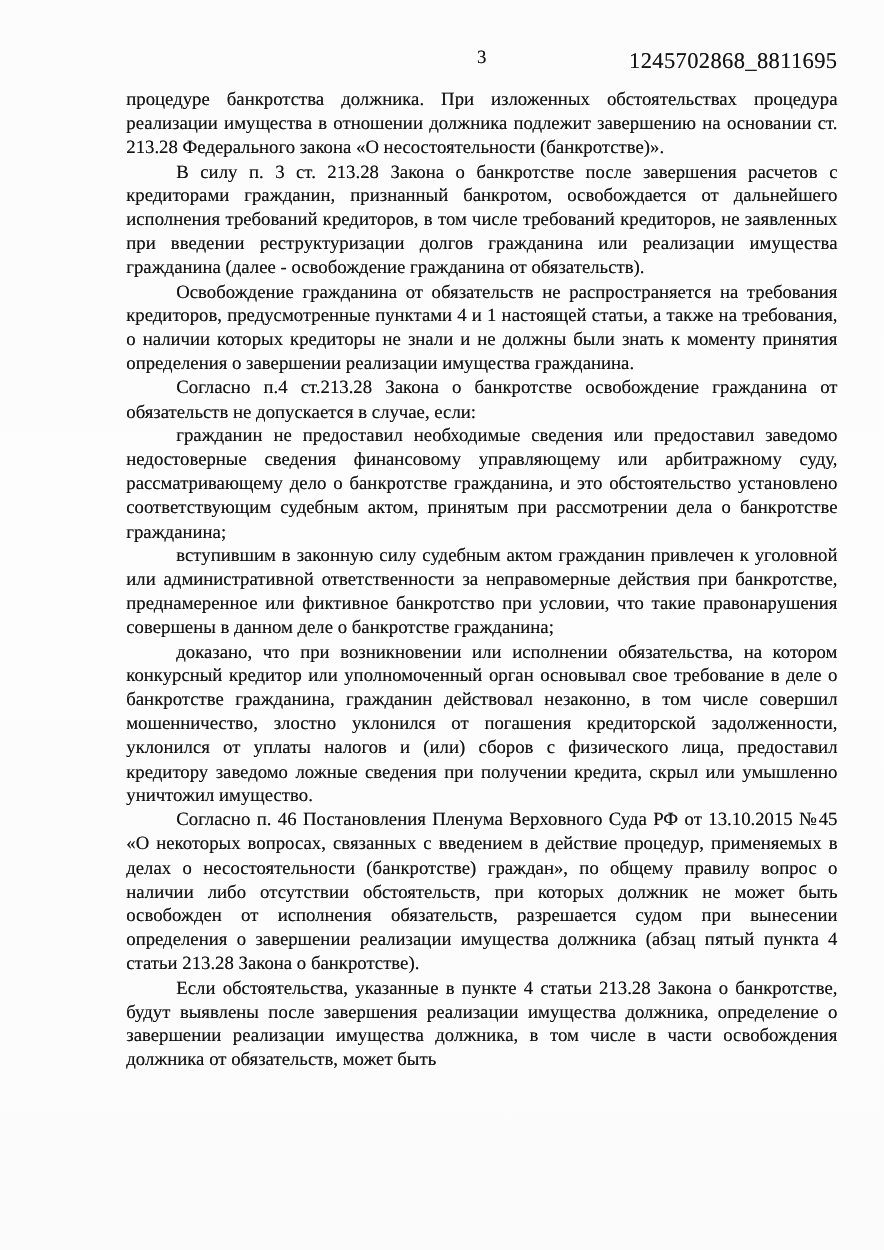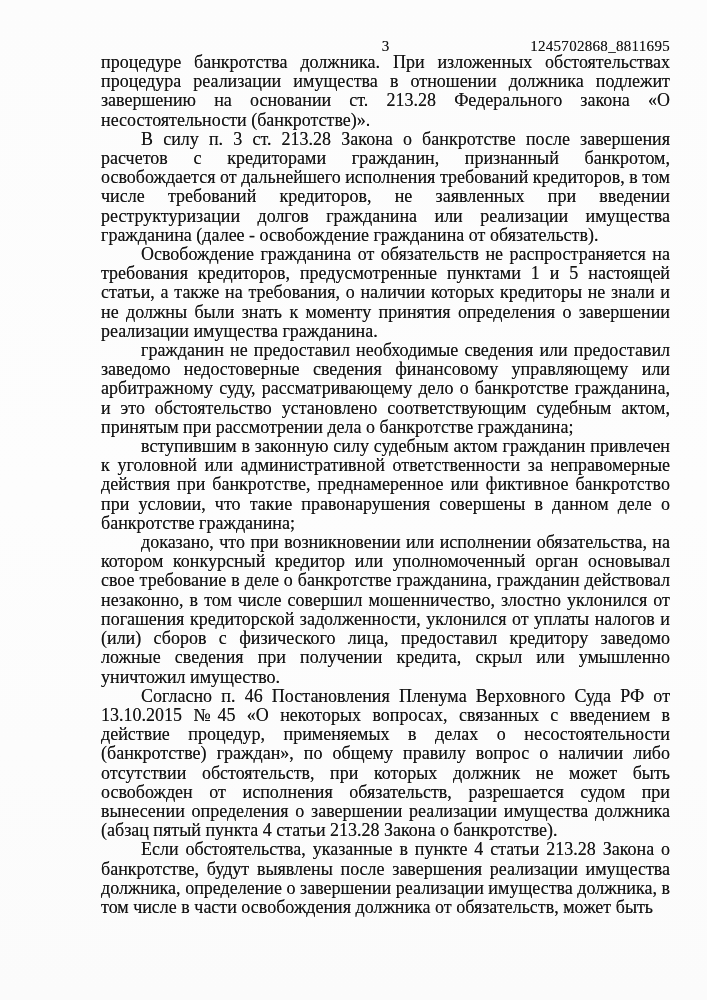--- a/index.html
+++ b/index.html
@@ -28,30 +28,30 @@
     font-size: 15px;
     letter-spacing: 0.2px;
     text-shadow: 0 0 0.4px rgba(0,0,0,0.55);
   }
   .doc-code {
     position: absolute;
     top: 38px;
     left: 101px;
     width: 569px;
     text-align: right;
-    font-size: 15px;
+    font-size: 18px;
     letter-spacing: 0.3px;
     text-shadow: 0 0 0.4px rgba(0,0,0,0.55);
   }
   .body-text {
     position: absolute;
-    top: 53px;
+    top: 71px;
     left: 101px;
     width: 569px;
-    font-size: 18px;
+    font-size: 15px;
     line-height: 19.2px;
     text-align: justify;
     text-shadow: 0 0 0.45px rgba(0,0,0,0.6);
   }
   .body-text p {
     text-indent: 40px;
   }
   .body-text p.no-indent {
     text-indent: 0;
   }
@@ -61,21 +61,22 @@
 
 <div class="page">
 
   <div class="page-number">3</div>
 
   <div class="doc-code">1245702868_8811695</div>
 
   <div class="body-text">
     <p class="no-indent">процедуре банкротства должника. При изложенных обстоятельствах процедура реализации имущества в отношении должника  подлежит завершению на основании ст. 213.28  Федерального закона «О несостоятельности (банкротстве)».</p>
     <p>В силу п. 3 ст. 213.28  Закона о банкротстве после завершения расчетов с кредиторами гражданин, признанный банкротом, освобождается от дальнейшего исполнения требований кредиторов, в том числе требований кредиторов, не заявленных при введении реструктуризации долгов гражданина или реализации имущества гражданина (далее - освобождение гражданина от обязательств).</p>
-    <p>Освобождение гражданина от обязательств не распространяется на требования кредиторов, предусмотренные пунктами 1 и 5 настоящей статьи, а также на требования, о наличии которых кредиторы не знали и не должны были знать к моменту принятия определения о завершении реализации имущества гражданина.</p>
+    <p>Освобождение гражданина от обязательств не распространяется на требования кредиторов, предусмотренные пунктами 4 и 1 настоящей статьи, а также на требования, о наличии которых кредиторы не знали и не должны были знать к моменту принятия определения о завершении реализации имущества гражданина.</p>
+    <p>Согласно п.4 ст.213.28 Закона о банкротстве освобождение гражданина от обязательств не допускается в случае, если:</p>
     <p>гражданин не предоставил необходимые сведения или предоставил заведомо недостоверные сведения финансовому управляющему или арбитражному суду, рассматривающему дело о банкротстве гражданина, и это обстоятельство установлено соответствующим судебным актом, принятым при рассмотрении дела о банкротстве гражданина;</p>
     <p>вступившим в законную силу судебным актом гражданин привлечен к уголовной или административной ответственности за неправомерные действия при банкротстве, преднамеренное или фиктивное банкротство при условии, что такие правонарушения совершены в данном деле о банкротстве гражданина;</p>
     <p>доказано, что при возникновении или исполнении обязательства, на котором конкурсный кредитор или уполномоченный орган основывал свое требование в деле о банкротстве гражданина, гражданин действовал незаконно, в том числе совершил мошенничество, злостно уклонился от погашения кредиторской задолженности, уклонился от уплаты налогов и (или) сборов с физического лица, предоставил кредитору заведомо ложные сведения при получении кредита, скрыл или умышленно уничтожил имущество.</p>
     <p>Согласно п. 46 Постановления Пленума Верховного Суда РФ от 13.10.2015 №45 «О некоторых вопросах, связанных с введением в действие процедур, применяемых в делах о несостоятельности (банкротстве) граждан», по общему правилу вопрос о наличии либо отсутствии обстоятельств, при которых должник не может быть освобожден от исполнения обязательств, разрешается судом при вынесении определения о завершении реализации имущества должника (абзац пятый пункта 4 статьи 213.28 Закона о банкротстве).</p>
     <p>Если обстоятельства, указанные в пункте 4 статьи 213.28 Закона о банкротстве, будут выявлены после завершения реализации имущества должника, определение о завершении реализации имущества должника, в том числе в части освобождения должника от обязательств, может быть</p>
   </div>
 
 </div>
 
 </body></html>

